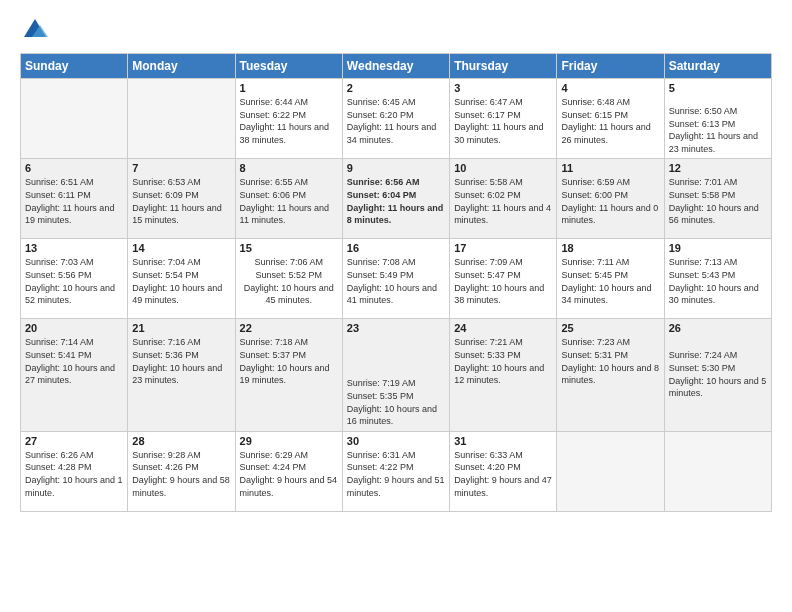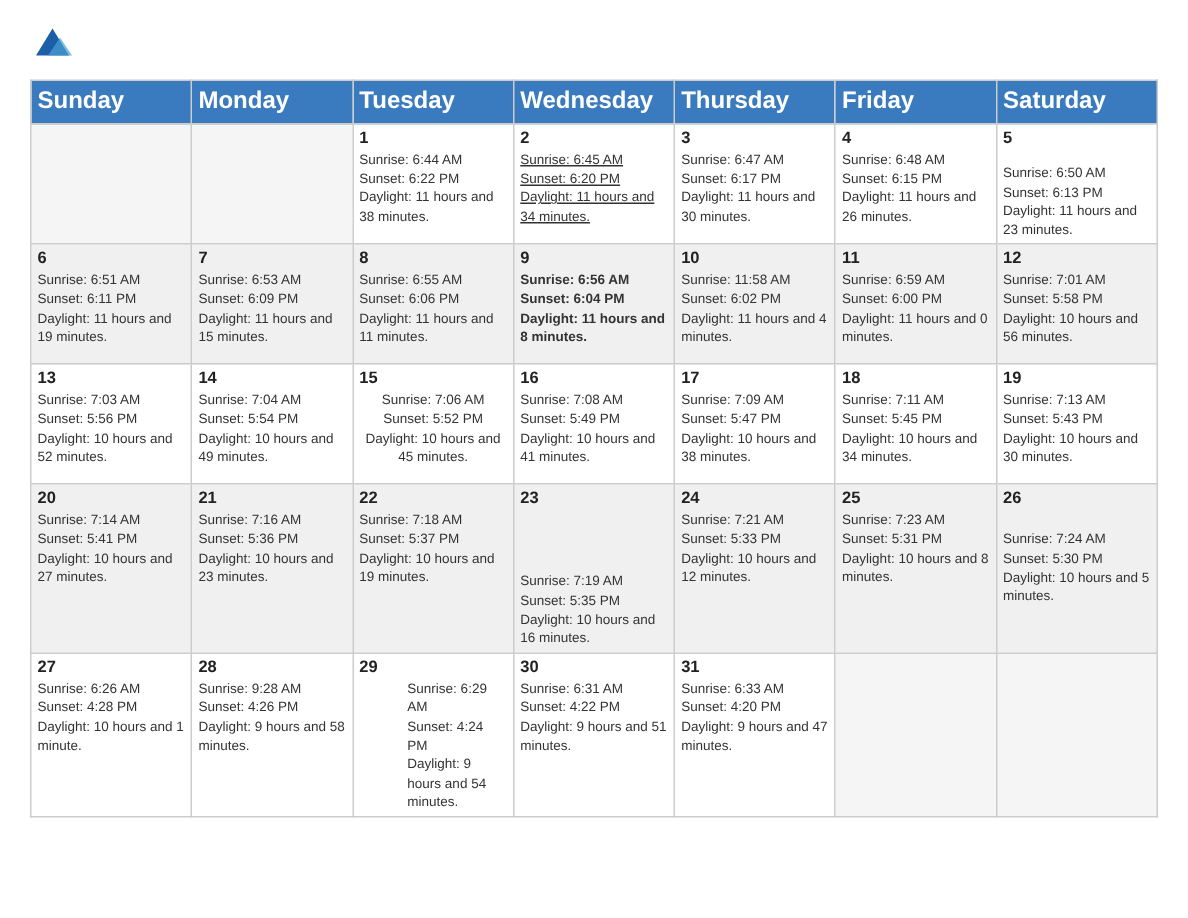--- a/index.html
+++ b/index.html
@@ -60,21 +60,21 @@
       color: #444;
     }
     .calendar {
       width: 100%;
       border-collapse: collapse;
       table-layout: fixed;
     }
     .calendar th {
       background: #3a7abf;
       color: #fff;
-      font-size: 16px;
+      font-size: 12px;
       font-weight: bold;
       padding: 5px 4px;
       border: 1px solid #ccc;
       text-align: left;
     }
     .calendar td {
       border: 1px solid #ccc;
       vertical-align: top;
       padding: 3px 4px;
       font-size: 9.5px;
@@ -139,21 +139,21 @@
           <td class="empty"></td>
           <td class="empty"></td>
           <td>
             <span class="day-number">1</span>
             <div class="day-info" style="white-space: pre-line;">Sunrise: 6:44 AM
 Sunset: 6:22 PM
 Daylight: 11 hours and 38 minutes.</div>
           </td>
           <td>
             <span class="day-number">2</span>
-            <div class="day-info" style="white-space: pre-line; text-decoration: underline;">Sunrise: 6:45 AM
+            <div class="day-info" style="white-space: pre-line;">Sunrise: 6:45 AM
 Sunset: 6:20 PM
 Daylight: 11 hours and 34 minutes.</div>
           </td>
           <td>
             <span class="day-number">3</span>
             <div class="day-info" style="white-space: pre-line;">Sunrise: 6:47 AM
 Sunset: 6:17 PM
 Daylight: 11 hours and 30 minutes.</div>
           </td>
           <td>
@@ -189,21 +189,21 @@
 Daylight: 11 hours and 11 minutes.</div>
           </td>
           <td>
             <span class="day-number">9</span>
             <div class="day-info" style="white-space: pre-line; font-weight: bold;">Sunrise: 6:56 AM
 Sunset: 6:04 PM
 Daylight: 11 hours and 8 minutes.</div>
           </td>
           <td>
             <span class="day-number">10</span>
-            <div class="day-info" style="white-space: pre-line;">Sunrise: 11:58 AM
+            <div class="day-info" style="white-space: pre-line;">Sunrise: 5:58 AM
 Sunset: 6:02 PM
 Daylight: 11 hours and 4 minutes.</div>
           </td>
           <td>
             <span class="day-number">11</span>
             <div class="day-info" style="white-space: pre-line;">Sunrise: 6:59 AM
 Sunset: 6:00 PM
 Daylight: 11 hours and 0 minutes.</div>
           </td>
           <td>
@@ -309,21 +309,21 @@
 Daylight: 10 hours and 1 minute.</div>
           </td>
           <td>
             <span class="day-number">28</span>
             <div class="day-info" style="white-space: pre-line;">Sunrise: 9:28 AM
 Sunset: 4:26 PM
 Daylight: 9 hours and 58 minutes.</div>
           </td>
           <td>
             <span class="day-number">29</span>
-            <div class="day-info" style="white-space: pre-line; margin-left: 32px;">Sunrise: 6:29 AM
+            <div class="day-info" style="white-space: pre-line;">Sunrise: 6:29 AM
 Sunset: 4:24 PM
 Daylight: 9 hours and 54 minutes.</div>
           </td>
           <td>
             <span class="day-number">30</span>
             <div class="day-info" style="white-space: pre-line;">Sunrise: 6:31 AM
 Sunset: 4:22 PM
 Daylight: 9 hours and 51 minutes.</div>
           </td>
           <td>

